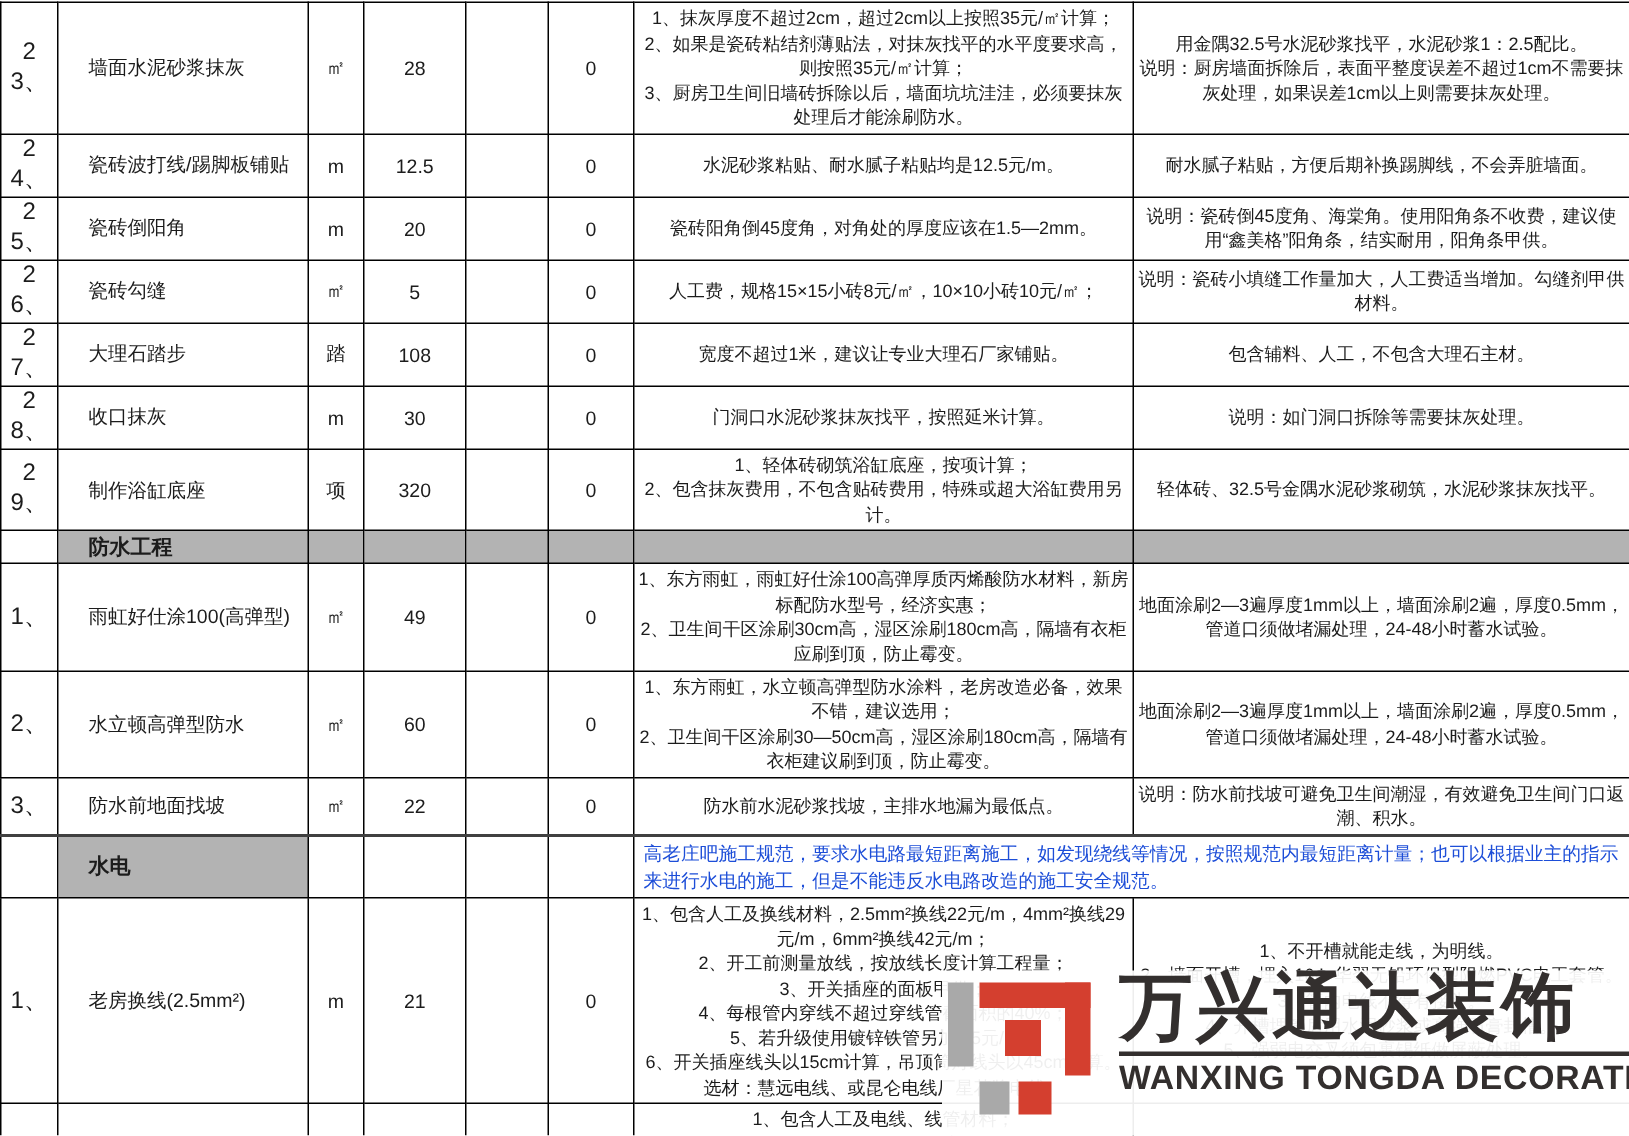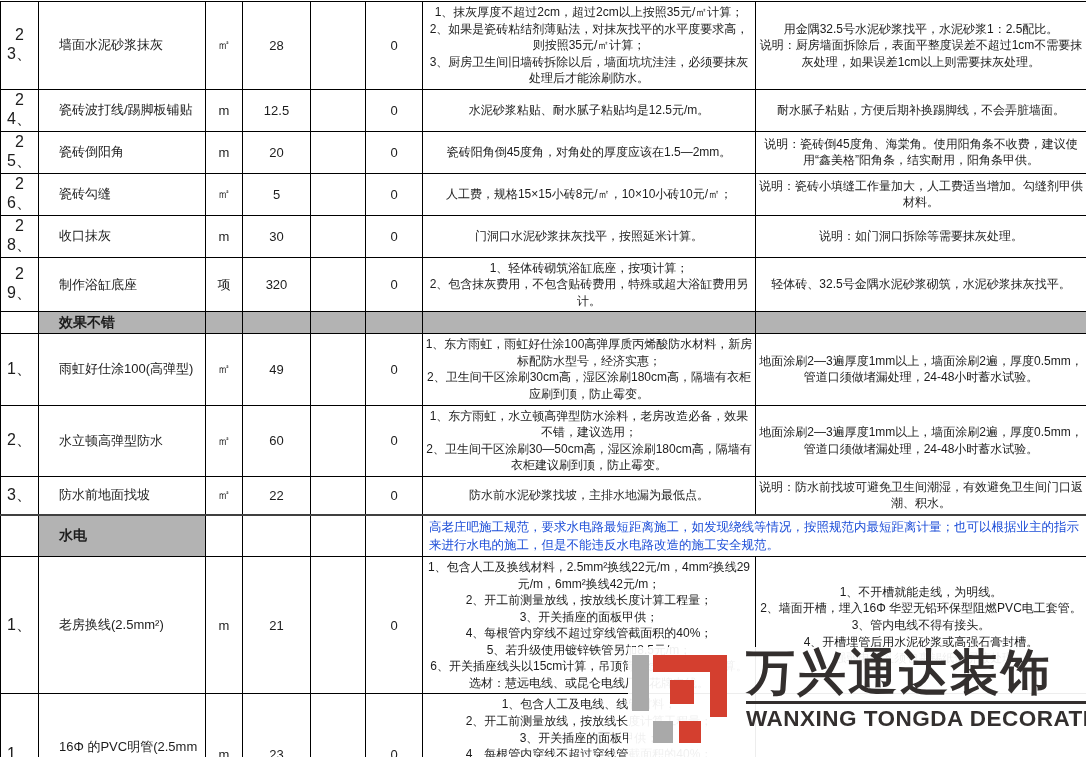--- a/index.html
+++ b/index.html
@@ -95,20 +95,30 @@
         <tr style="height: 33px;">
           <td class="c-no">26、</td>
           <td class="c-name">瓷砖勾缝</td>
           <td class="c-unit">㎡</td>
           <td class="c-price">5</td>
           <td class="c-qty"></td>
           <td class="c-total">0</td>
           <td class="c-desc">人工费，规格15×15小砖8元/㎡，10×10小砖10元/㎡；</td>
           <td class="c-remark">说明：瓷砖小填缝工作量加大，人工费适当增加。勾缝剂甲供材料。</td>
         </tr>
+        <tr style="height: 24px;">
+          <td class="c-no">27、</td>
+          <td class="c-name">大理石踏步</td>
+          <td class="c-unit">踏</td>
+          <td class="c-price">108</td>
+          <td class="c-qty"></td>
+          <td class="c-total">0</td>
+          <td class="c-desc">宽度不超过1米，建议让专业大理石厂家铺贴。</td>
+          <td class="c-remark">包含辅料、人工，不包含大理石主材。</td>
+        </tr>
         <tr style="height: 22px;">
           <td class="c-no">28、</td>
           <td class="c-name">收口抹灰</td>
           <td class="c-unit">m</td>
           <td class="c-price">30</td>
           <td class="c-qty"></td>
           <td class="c-total">0</td>
           <td class="c-desc">门洞口水泥砂浆抹灰找平，按照延米计算。</td>
           <td class="c-remark">说明：如门洞口拆除等需要抹灰处理。</td>
         </tr>
@@ -118,21 +128,21 @@
           <td class="c-unit">项</td>
           <td class="c-price">320</td>
           <td class="c-qty"></td>
           <td class="c-total">0</td>
           <td class="c-desc">1、轻体砖砌筑浴缸底座，按项计算；
 2、包含抹灰费用，不包含贴砖费用，特殊或超大浴缸费用另计。</td>
           <td class="c-remark">轻体砖、32.5号金隅水泥砂浆砌筑，水泥砂浆抹灰找平。</td>
         </tr>
         <tr style="height: 22px;">
           <td class="c-no"></td>
-          <td class="c-name gray section-name">效果不错</td>
+          <td class="c-name gray section-name">防水工程</td>
           <td class="gray"></td>
           <td class="gray"></td>
           <td class="gray"></td>
           <td class="gray"></td>
           <td class="gray"></td>
           <td class="gray"></td>
         </tr>
         <tr style="height: 62px;">
           <td class="c-no">1、</td>
           <td class="c-name">雨虹好仕涂100(高弹型)</td>

